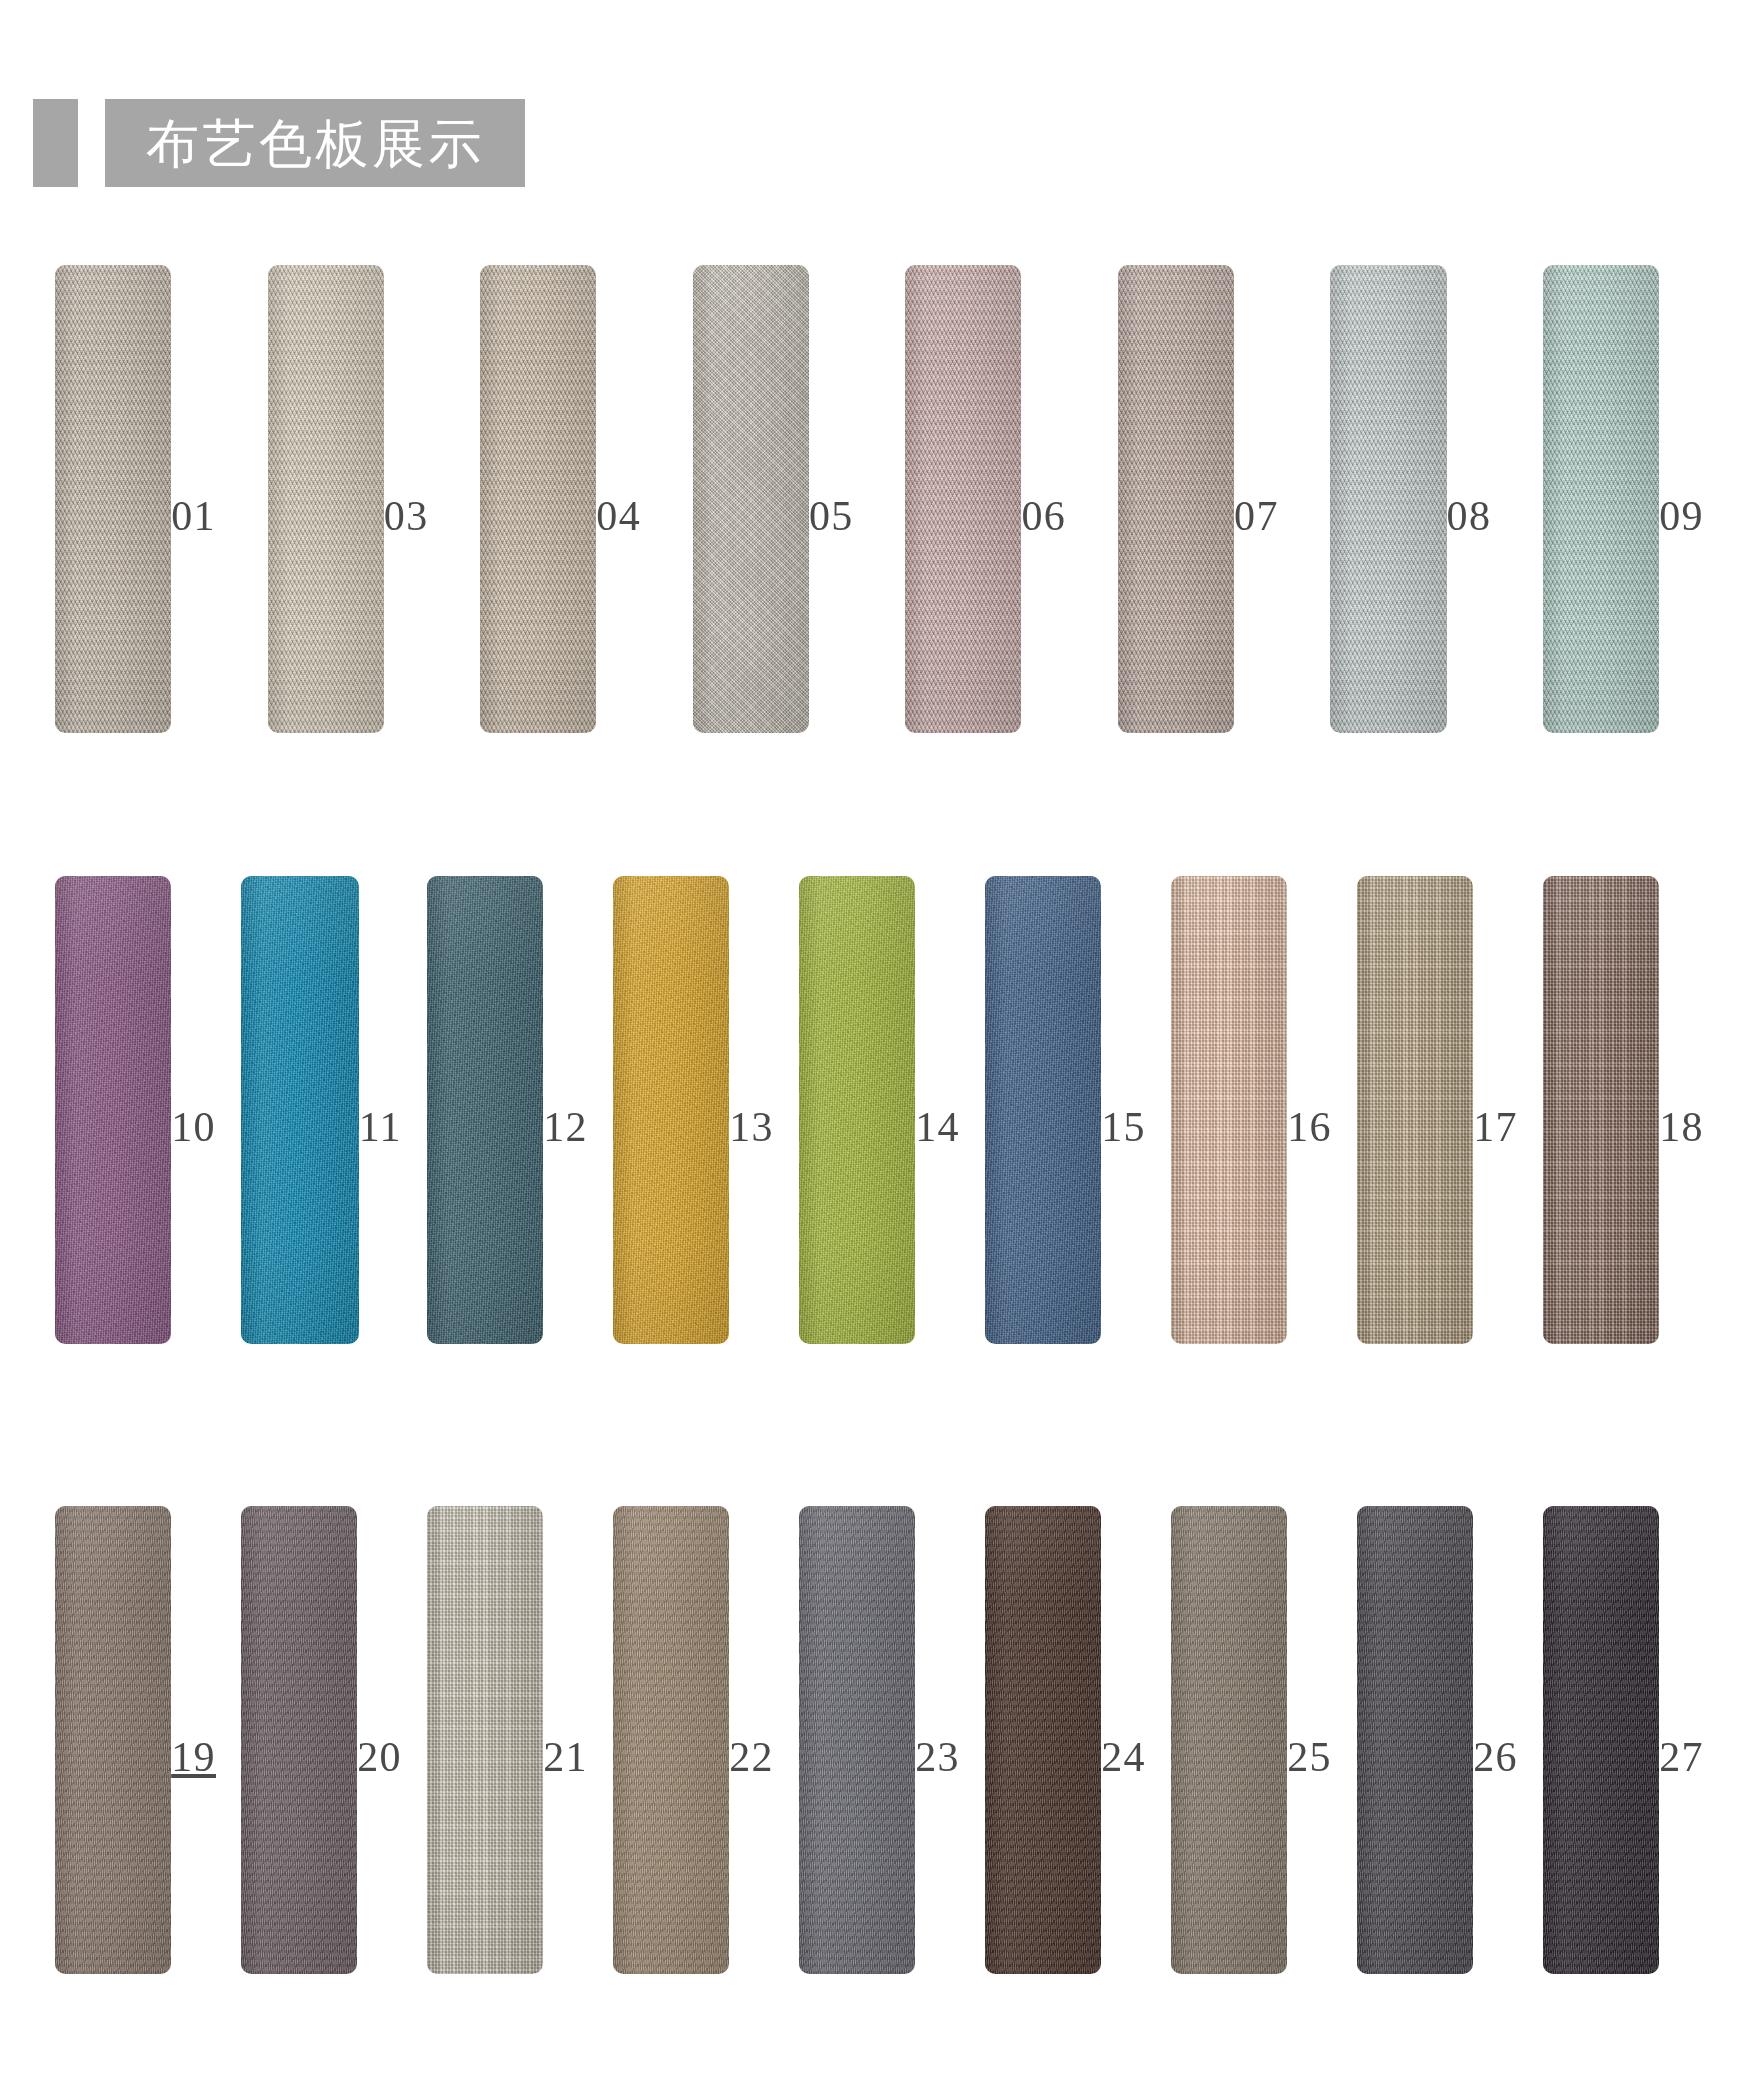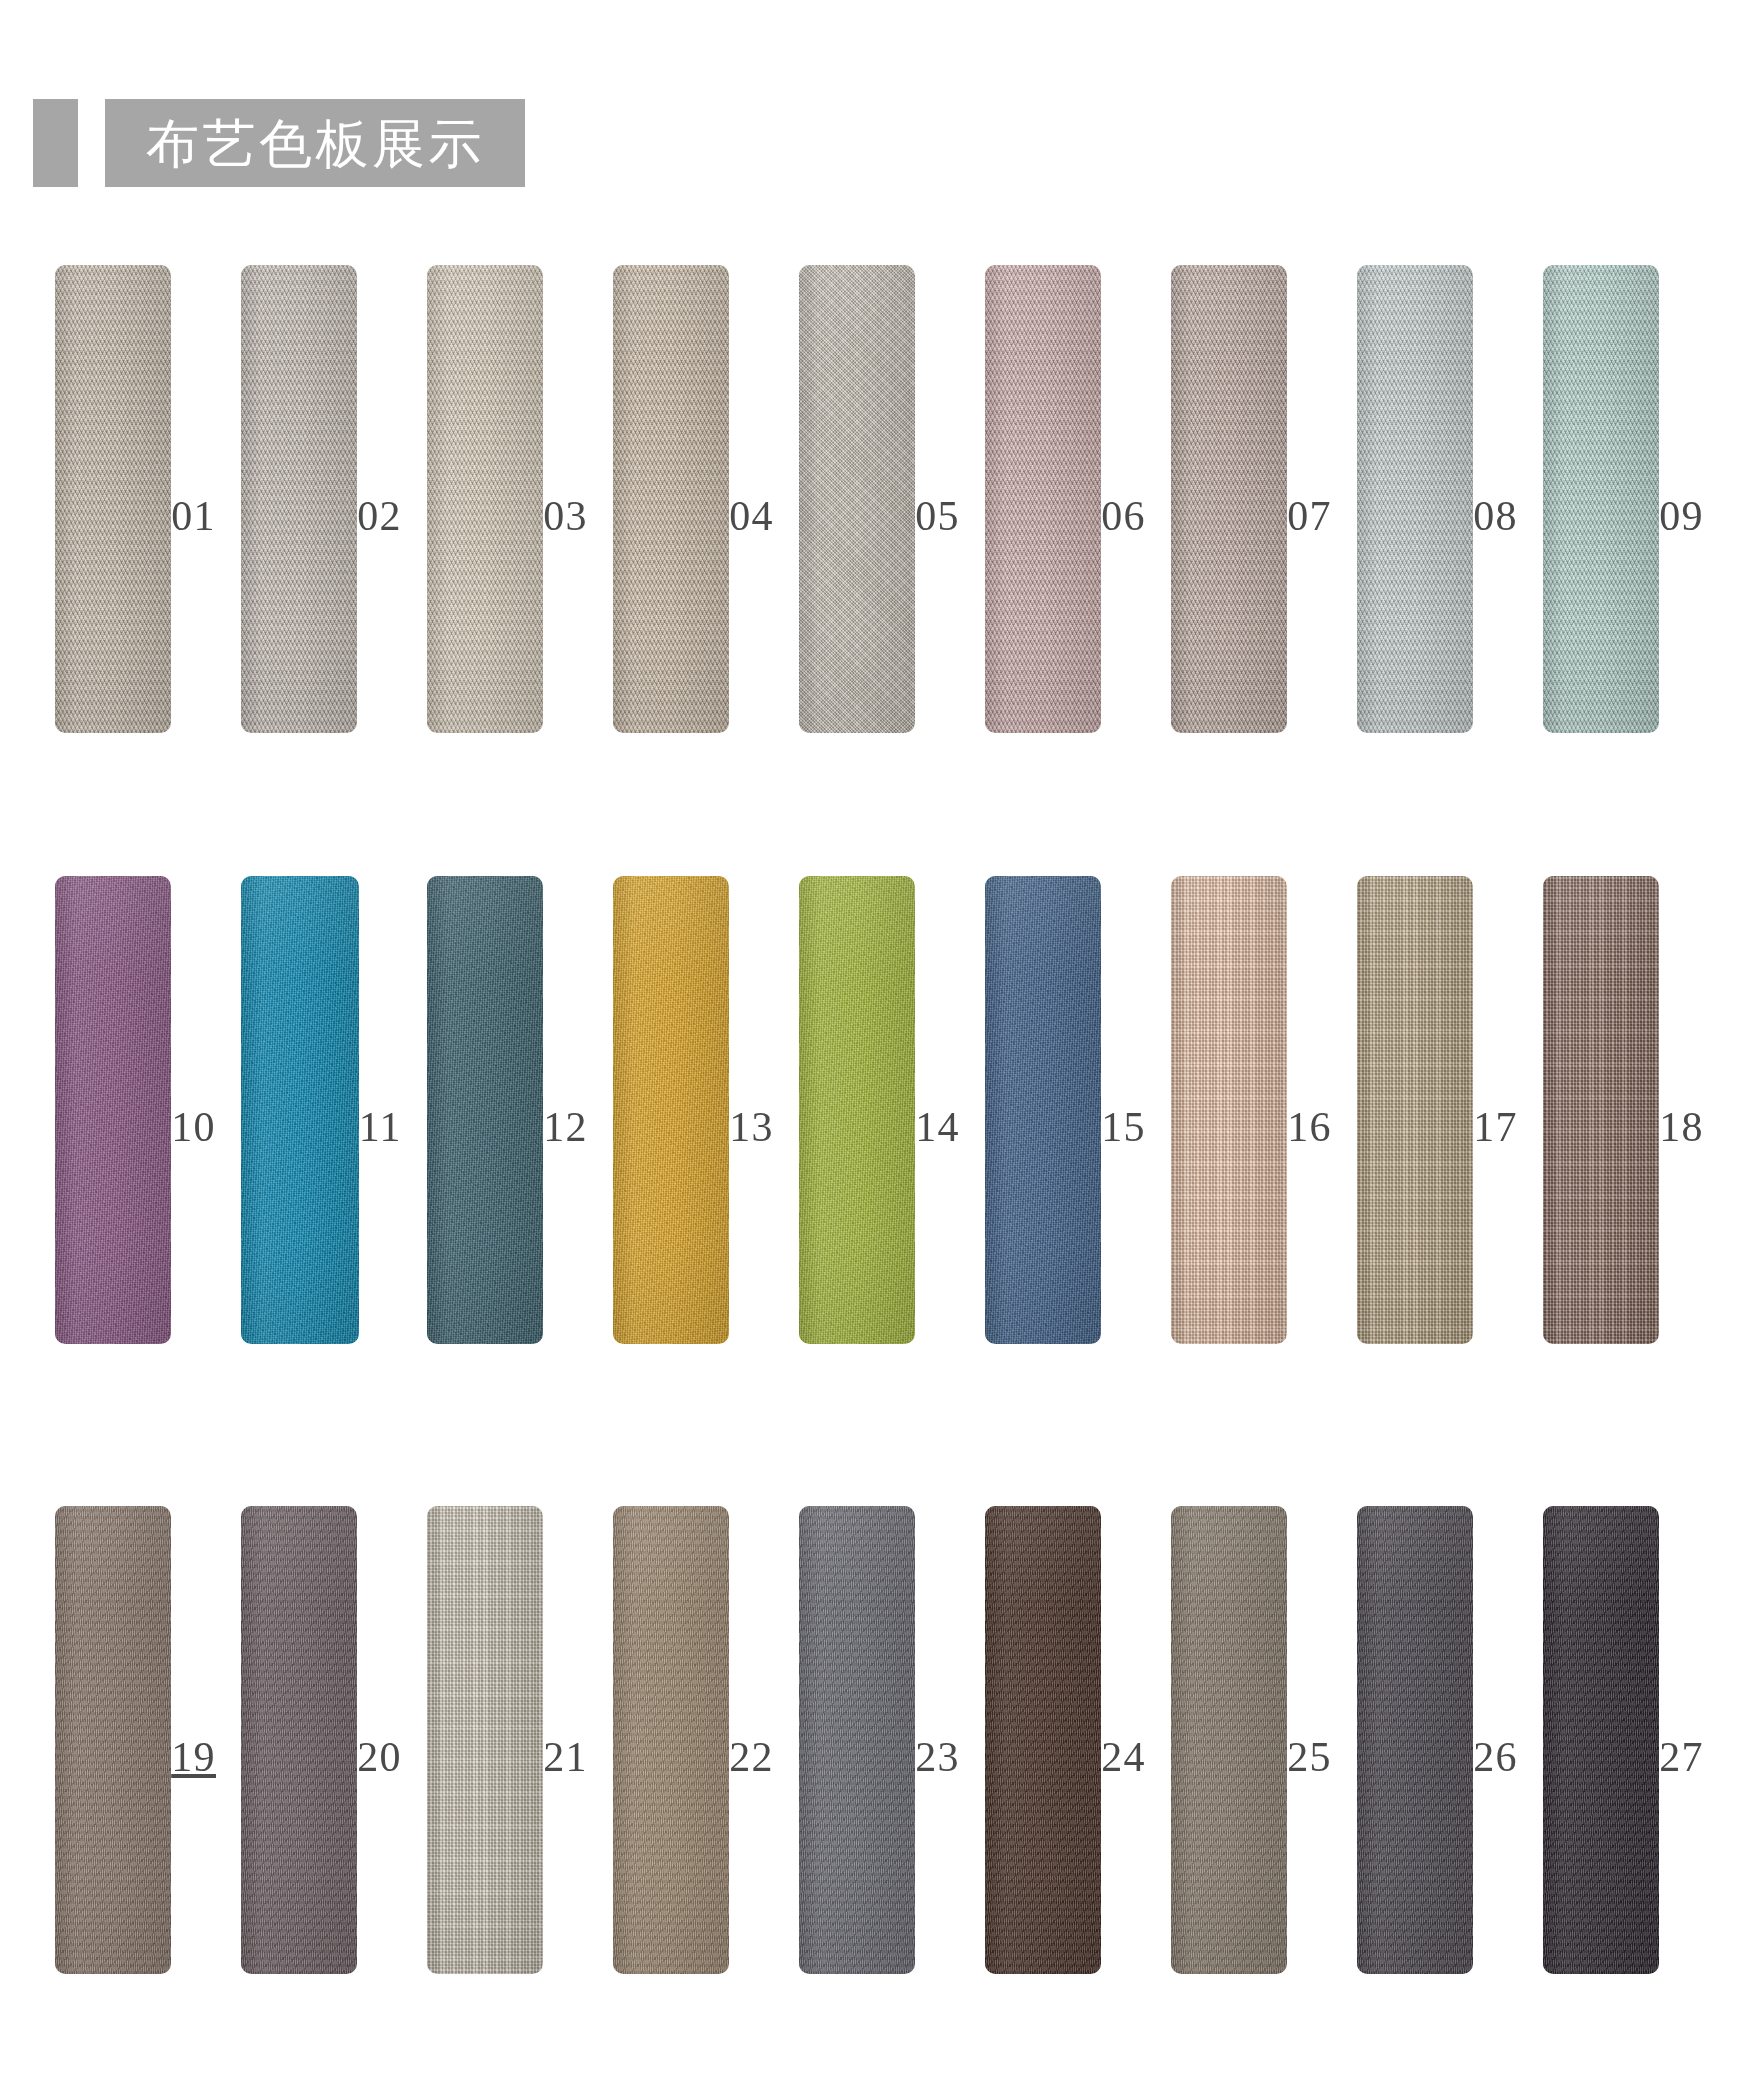--- a/index.html
+++ b/index.html
@@ -200,27 +200,20 @@
 
   <div class="row" id="row-0">
       <div class="cell">
         <div class="swatch" style="background-color: rgb(189, 176, 160);">
           <div class="tex weave-herringbone"></div>
           <div class="shade"></div>
         </div>
         <div class="label" style="color: rgb(74, 74, 74);">01</div>
       </div>
       <div class="cell">
-        <div class="swatch" style="background-color: rgb(189, 179, 171);">
-          <div class="tex weave-herringbone"></div>
-          <div class="shade"></div>
-        </div>
-        <div class="label" style="color: rgb(74, 74, 74);">02</div>
-      </div>
-      <div class="cell">
         <div class="swatch" style="background-color: rgb(205, 194, 173);">
           <div class="tex weave-herringbone"></div>
           <div class="shade"></div>
         </div>
         <div class="label" style="color: rgb(74, 74, 74);">03</div>
       </div>
       <div class="cell">
         <div class="swatch" style="background-color: rgb(193, 176, 154);">
           <div class="tex weave-herringbone"></div>
           <div class="shade"></div>

